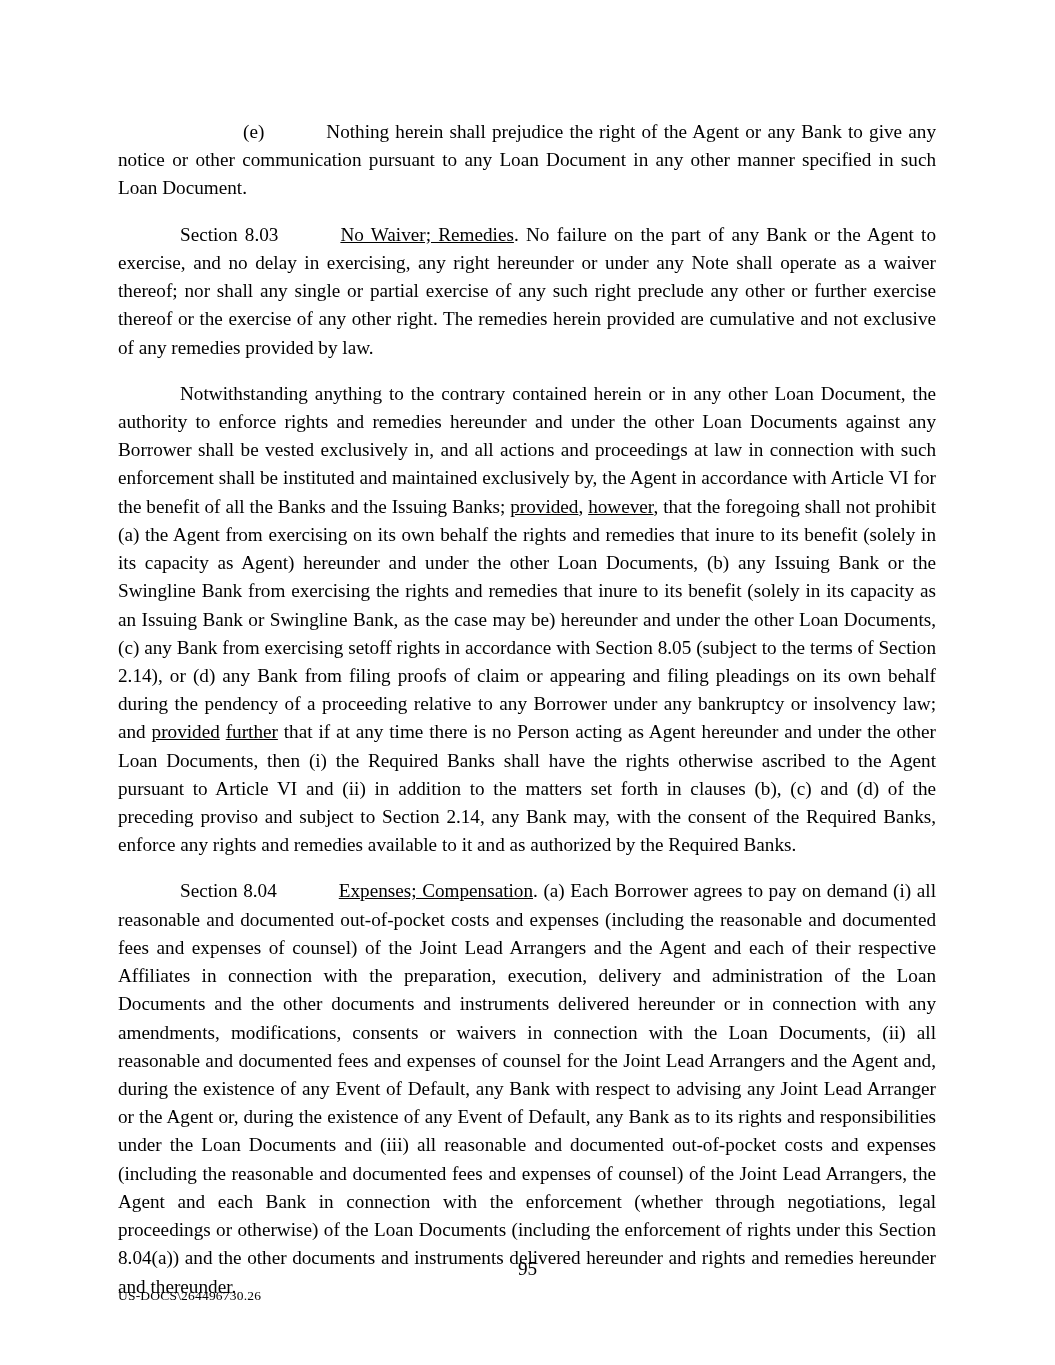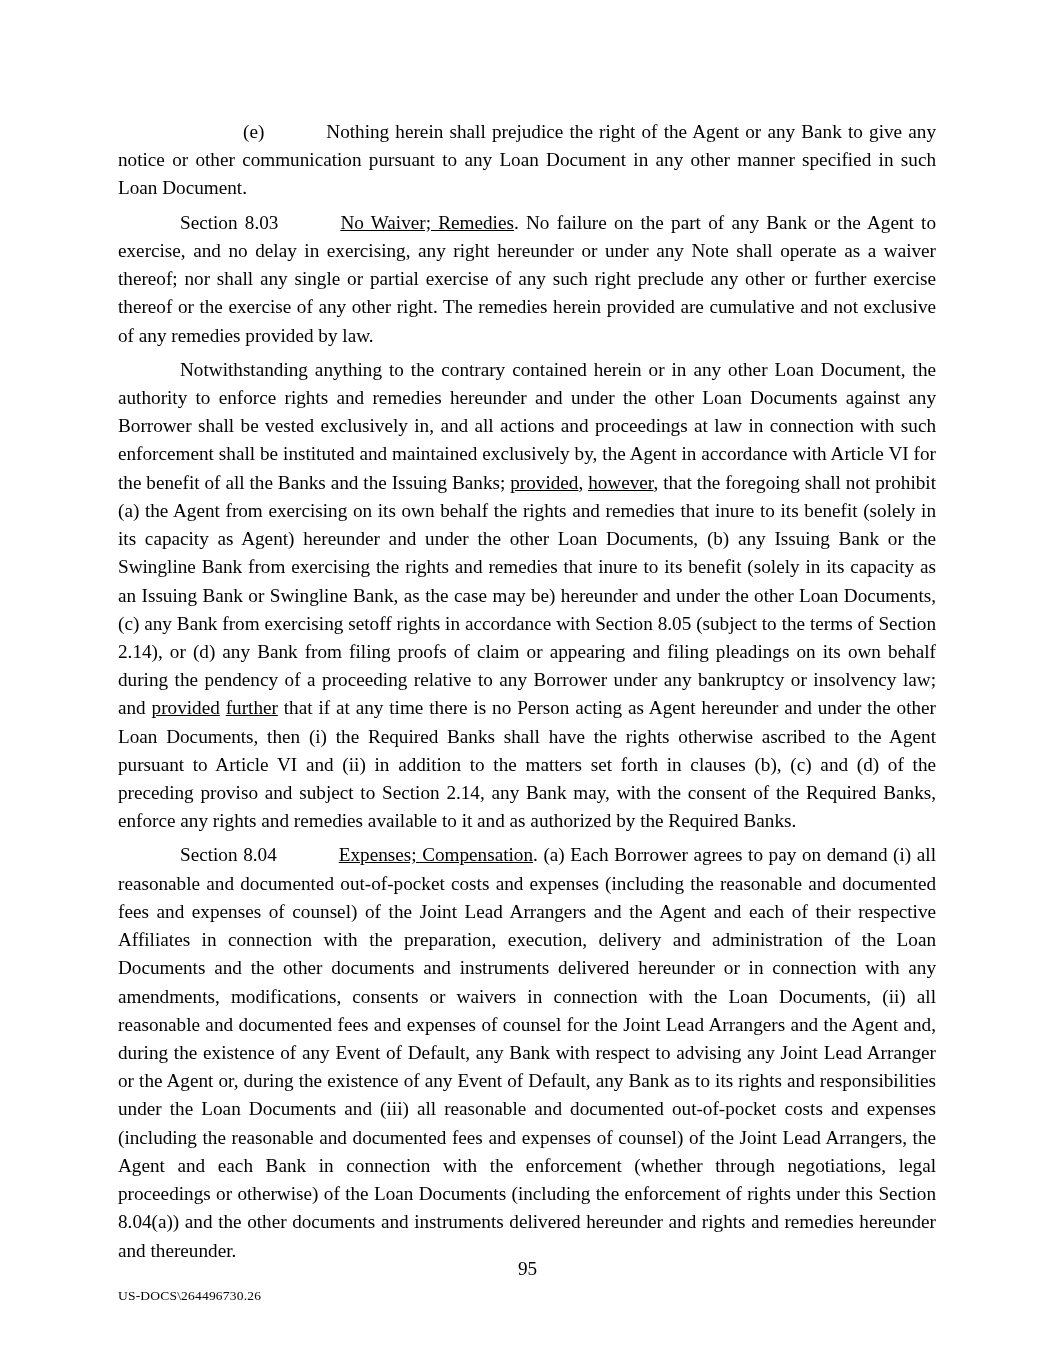--- a/index.html
+++ b/index.html
@@ -24,21 +24,21 @@
   }
   p.para {
     margin: 0 0 0 0;
     font-size: 19.2px;
     line-height: 1.47;
     text-align: justify;
     text-justify: inter-word;
     hyphens: none;
   }
   p.para + p.para {
-    margin-top: 6px;
+    margin-top: 18px;
   }
   .indent {
     display: inline-block;
     width: 62px;
   }
   .indent-wide {
     display: inline-block;
     width: 125px;
   }
   .u {

